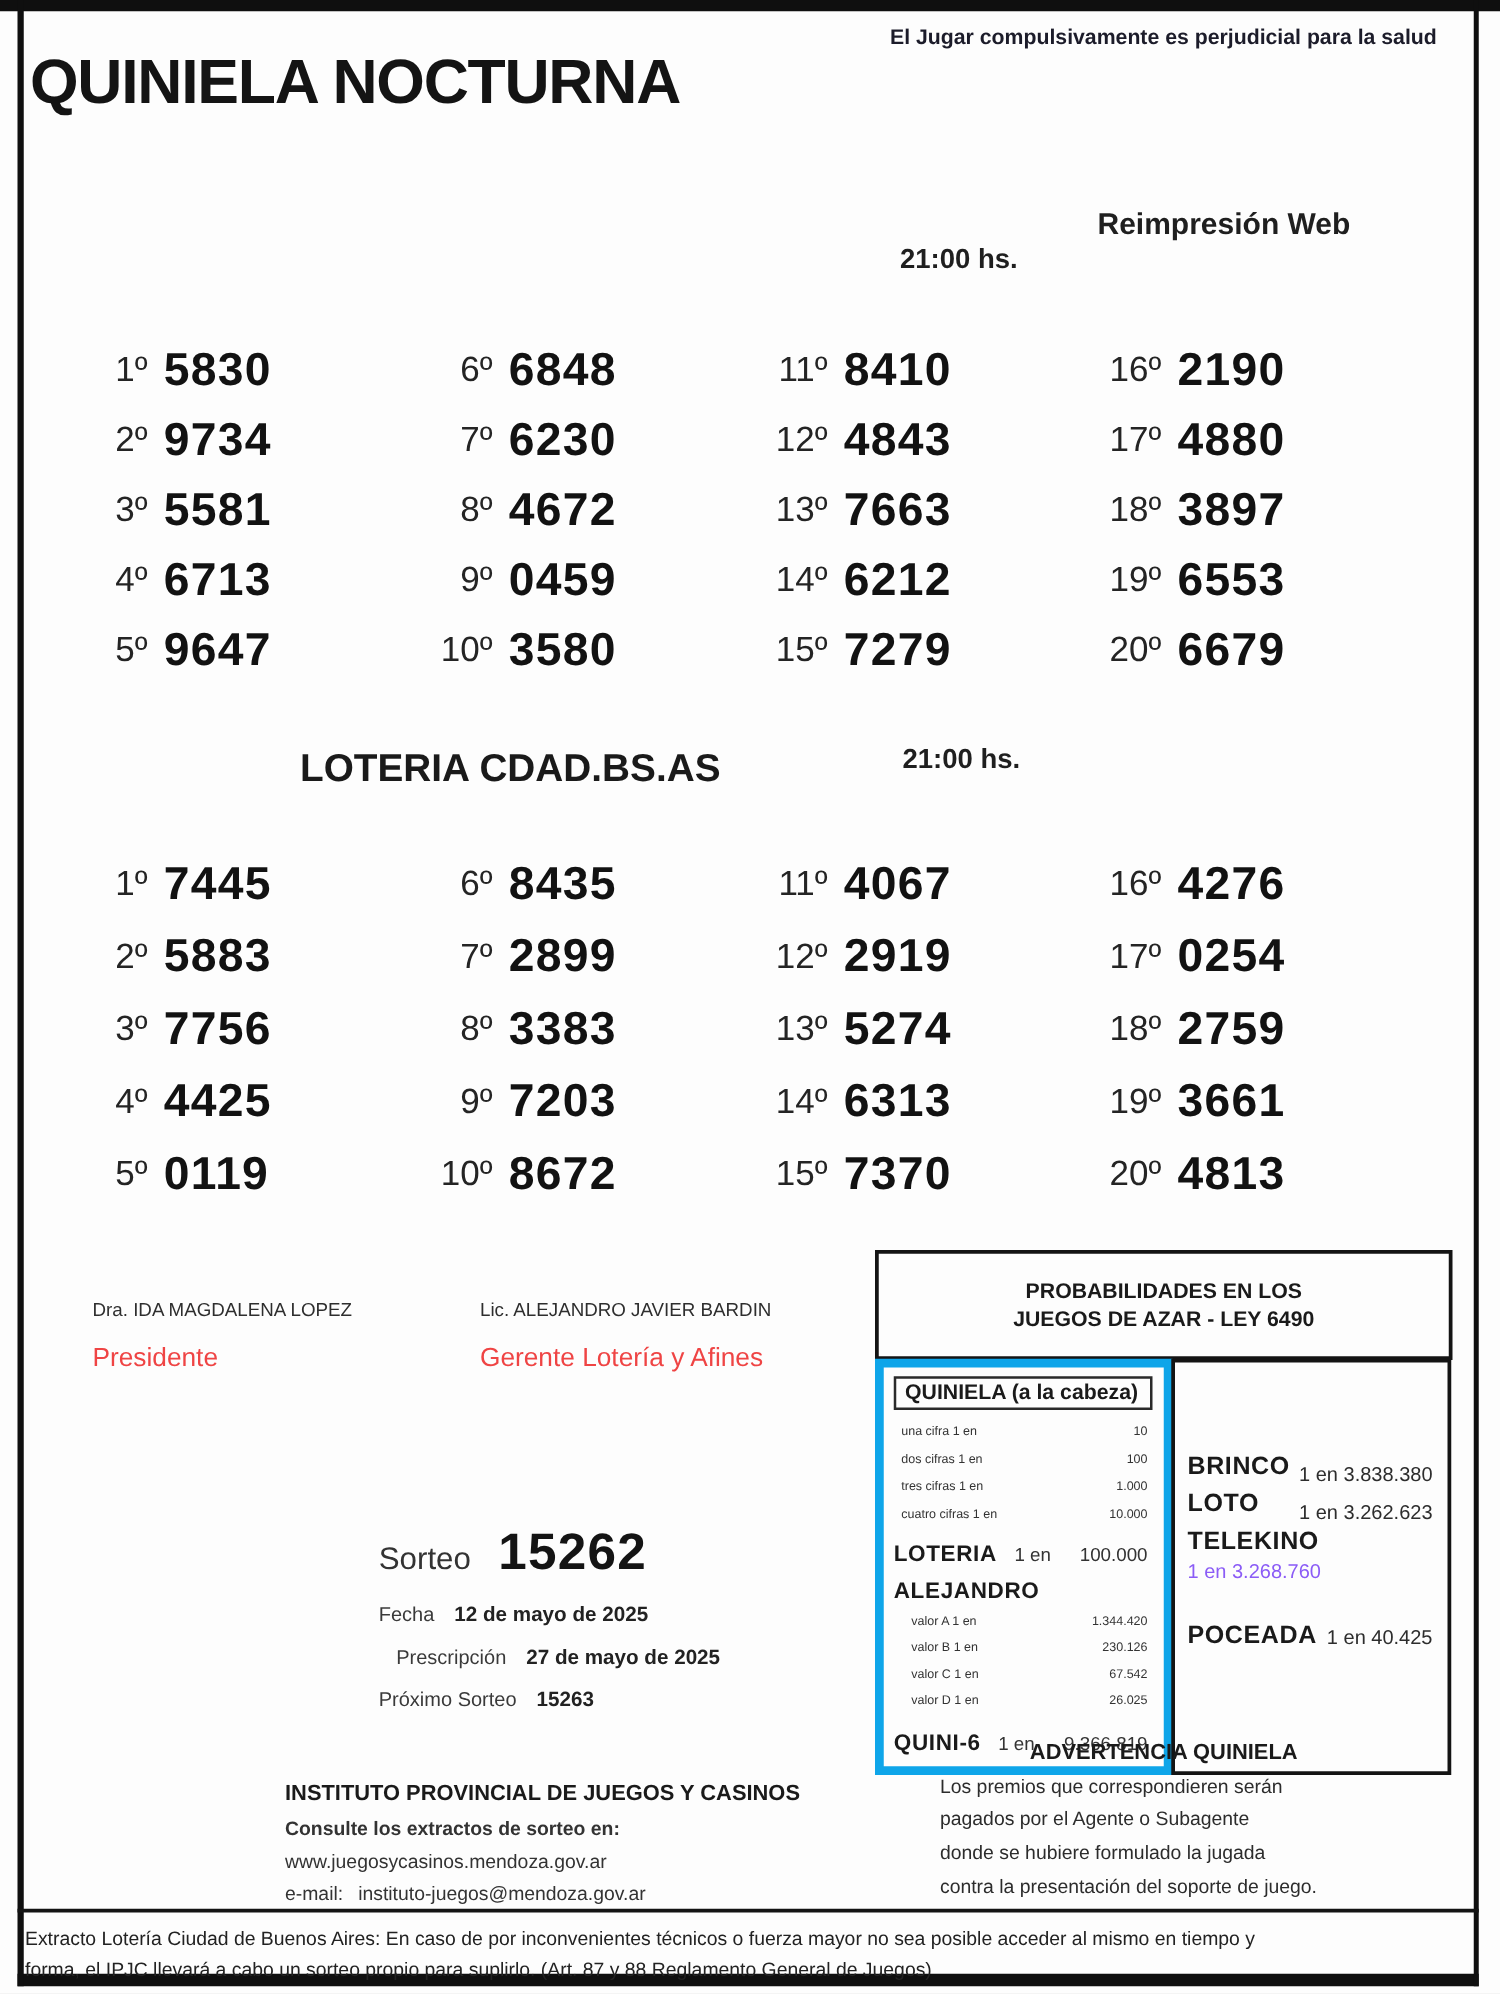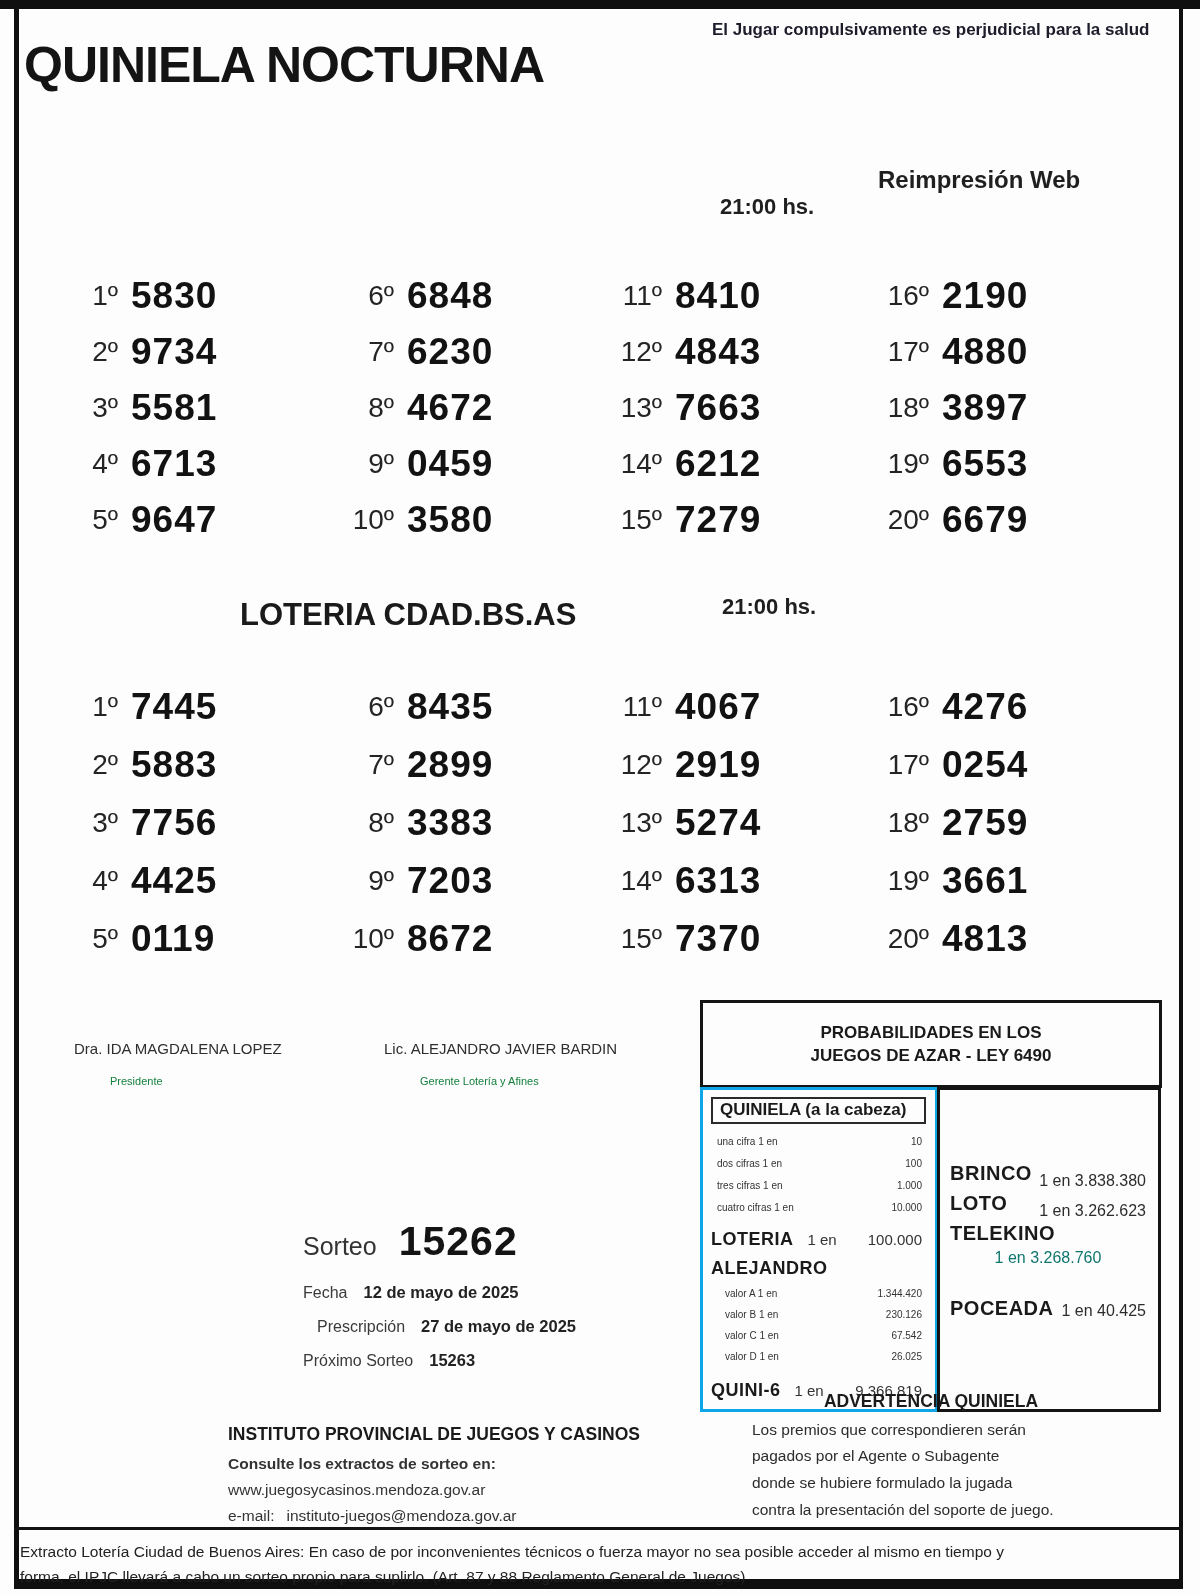--- a/index.html
+++ b/index.html
@@ -28,47 +28,47 @@
   .t2 { left:722px; top:594px; font-size:22px; font-weight:bold; }
 
   .results-grid { display:grid; grid-template-columns:276px 268px 267px 240px; grid-auto-flow:column; }
   .grid1 { left:72px; top:268px; grid-template-rows:repeat(5,56px); }
   .grid2 { left:72px; top:678px; grid-template-rows:repeat(5,58px); }
   .rcell { display:flex; align-items:center; }
   .rpos { width:46px; text-align:right; font-size:28px; color:#242424; flex:none; }
   .rnum { margin-left:13px; font-size:37px; font-weight:bold; letter-spacing:1px; color:#121212; }
 
   .sig-name { font-size:15px; color:#2e2e2e; }
-  .sig-role { font-size:11px; color:#15803d;margin-left:36px; }
+  .sig-role { font-size:21px; color:#ef4444; }
 
   
   .prob { left:700px; top:1000px; width:462px; }
   .prob-head { border:3px solid #141414; height:88px; display:flex; flex-direction:column;
     justify-content:center; align-items:center; gap:3px; }
   .prob-head div { font-size:17px; font-weight:bold; color:#1a1a1a; }
   .prob-body { display:flex; margin-top:-1px; align-items:stretch; }
-  .prob-left  { width:238px; border:3px solid #0ea5e9; padding:7px 9px 8px 8px; min-height:300px; }
+  .prob-left  { width:238px; border:7px solid #0ea5e9; padding:7px 9px 8px 8px; min-height:300px; }
   .prob-right { width:224px; border:3px solid #141414; border-left-width:3px; margin-left:-1px;
     padding:72px 8px 8px 10px; min-height:300px; }
   .q-head { border:2px solid #2a2a2a; padding:1px 7px 2px; font-size:17px; font-weight:bold;
     margin-bottom:7px; color:#1a1a1a; }
   .prow { display:flex; justify-content:space-between; font-size:10px; color:#333;
     line-height:22px; padding:0 4px 0 6px; }
   .bigrow { display:flex; font-size:15px; color:#333; margin-top:10px; padding:0 4px 0 0; align-items:baseline; }
   .bigrow .gname { font-size:18px; font-weight:bold; color:#1a1a1a; letter-spacing:.5px; }
   .bigrow .gmid { margin-left:14px; }
   .bigrow .gval { margin-left:auto; }
   .comb-head { font-size:18px; font-weight:bold; margin-top:8px; color:#1a1a1a; letter-spacing:.5px; }
   .comb-rows { margin-top:4px; }
   .comb-rows .prow { padding-left:14px; line-height:21px; }
   .quini { margin-top:13px; }
   .game-row { display:flex; align-items:flex-end; margin-bottom:7px; padding-right:4px; }
   .game-name { font-size:20px; font-weight:bold; color:#1a1a1a; letter-spacing:.5px; }
   .game-val { margin-left:auto; font-size:16px; color:#2d2d2d; transform:translateY(5px); }
-  .game-val-line { text-align:center; font-size:16px; color:#0f766e; margin:4px 4px 0 0; }
+  .game-val-line { text-align:left; font-size:16px; color:#8b5cf6; margin:4px 4px 0 0; }
   .poceada { margin-top:30px; align-items:flex-end; }
   .poceada .game-val { transform:none; }
 
   .sorteo-row { left:303px; top:1218px; display:flex; align-items:baseline; }
   .sorteo-label { font-size:25px; color:#333; }
   .sorteo-num { margin-left:22px; font-size:41px; font-weight:bold; color:#141414; letter-spacing:1px; }
   .info-row { display:flex; align-items:baseline; }
   .info-label { font-size:16px; color:#3a3a3a; }
   .info-value { font-size:16.5px; font-weight:bold; color:#222; margin-left:16px; }
 

